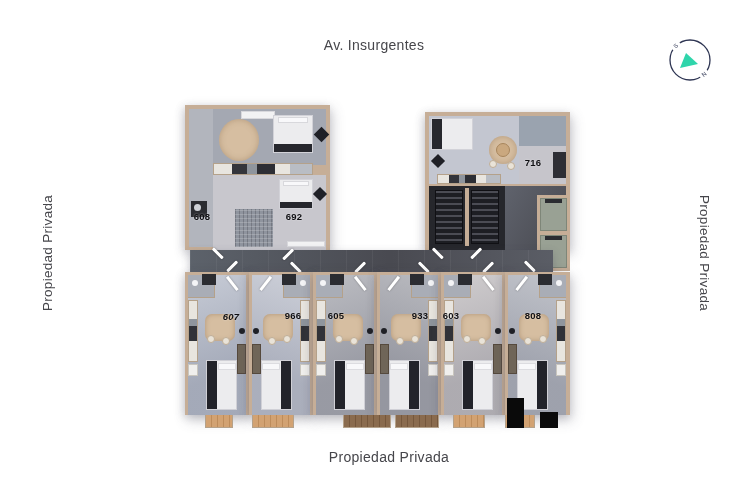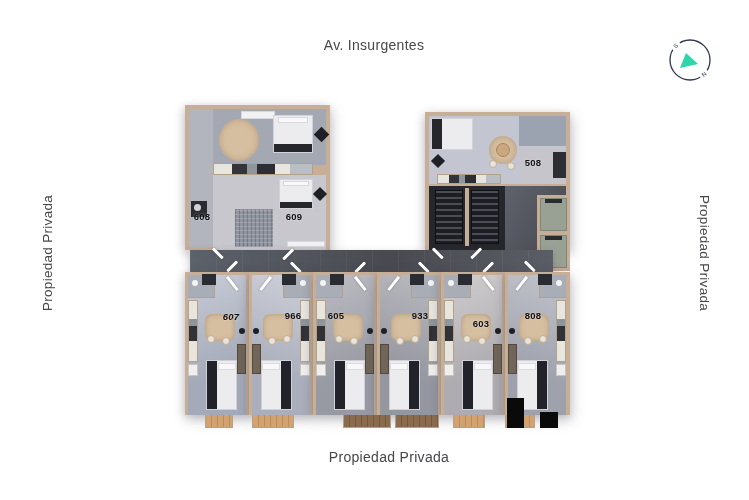--- a/index.html
+++ b/index.html
@@ -319,24 +319,24 @@
     <div class="deck" style="left:20px;top:315px;width:28px;"></div>
     <div class="deck" style="left:67px;top:315px;width:42px;"></div>
     <div class="deck dark" style="left:158px;top:315px;width:48px;"></div>
     <div class="deck dark" style="left:210px;top:315px;width:44px;"></div>
     <div class="deck" style="left:268px;top:315px;width:32px;"></div>
     <div class="deck" style="left:320px;top:315px;width:30px;"></div>
 
     <div class="blackbox" style="left:322px;top:298px;width:17px;height:30px;"></div>
     <div class="blackbox" style="left:355px;top:312px;width:18px;height:16px;"></div>
 
-    <div class="plan-label" style="left:348px;top:62px;">508</div>
+    <div class="plan-label" style="left:348px;top:62px;">716</div>
     <div class="plan-label" style="left:348px;top:215px;">808</div>
-    <div class="plan-label" style="left:296px;top:215px;margin-top:8px;">603</div>
+    <div class="plan-label" style="left:266px;top:215px;">603</div>
     <div class="plan-label" style="left:235px;top:215px;">933</div>
     <div class="plan-label" style="left:151px;top:215px;">605</div>
     <div class="plan-label" style="left:108px;top:215px;">966</div>
     <div class="plan-label" style="left:46px;top:216px;font-style:italic;">607</div>
     <div class="plan-label" style="left:17px;top:116px;">608</div>
-    <div class="plan-label" style="left:109px;top:116px;">609</div>
+    <div class="plan-label" style="left:109px;top:116px;">692</div>
 
   </div>
 </div>
 
 </body></html>

